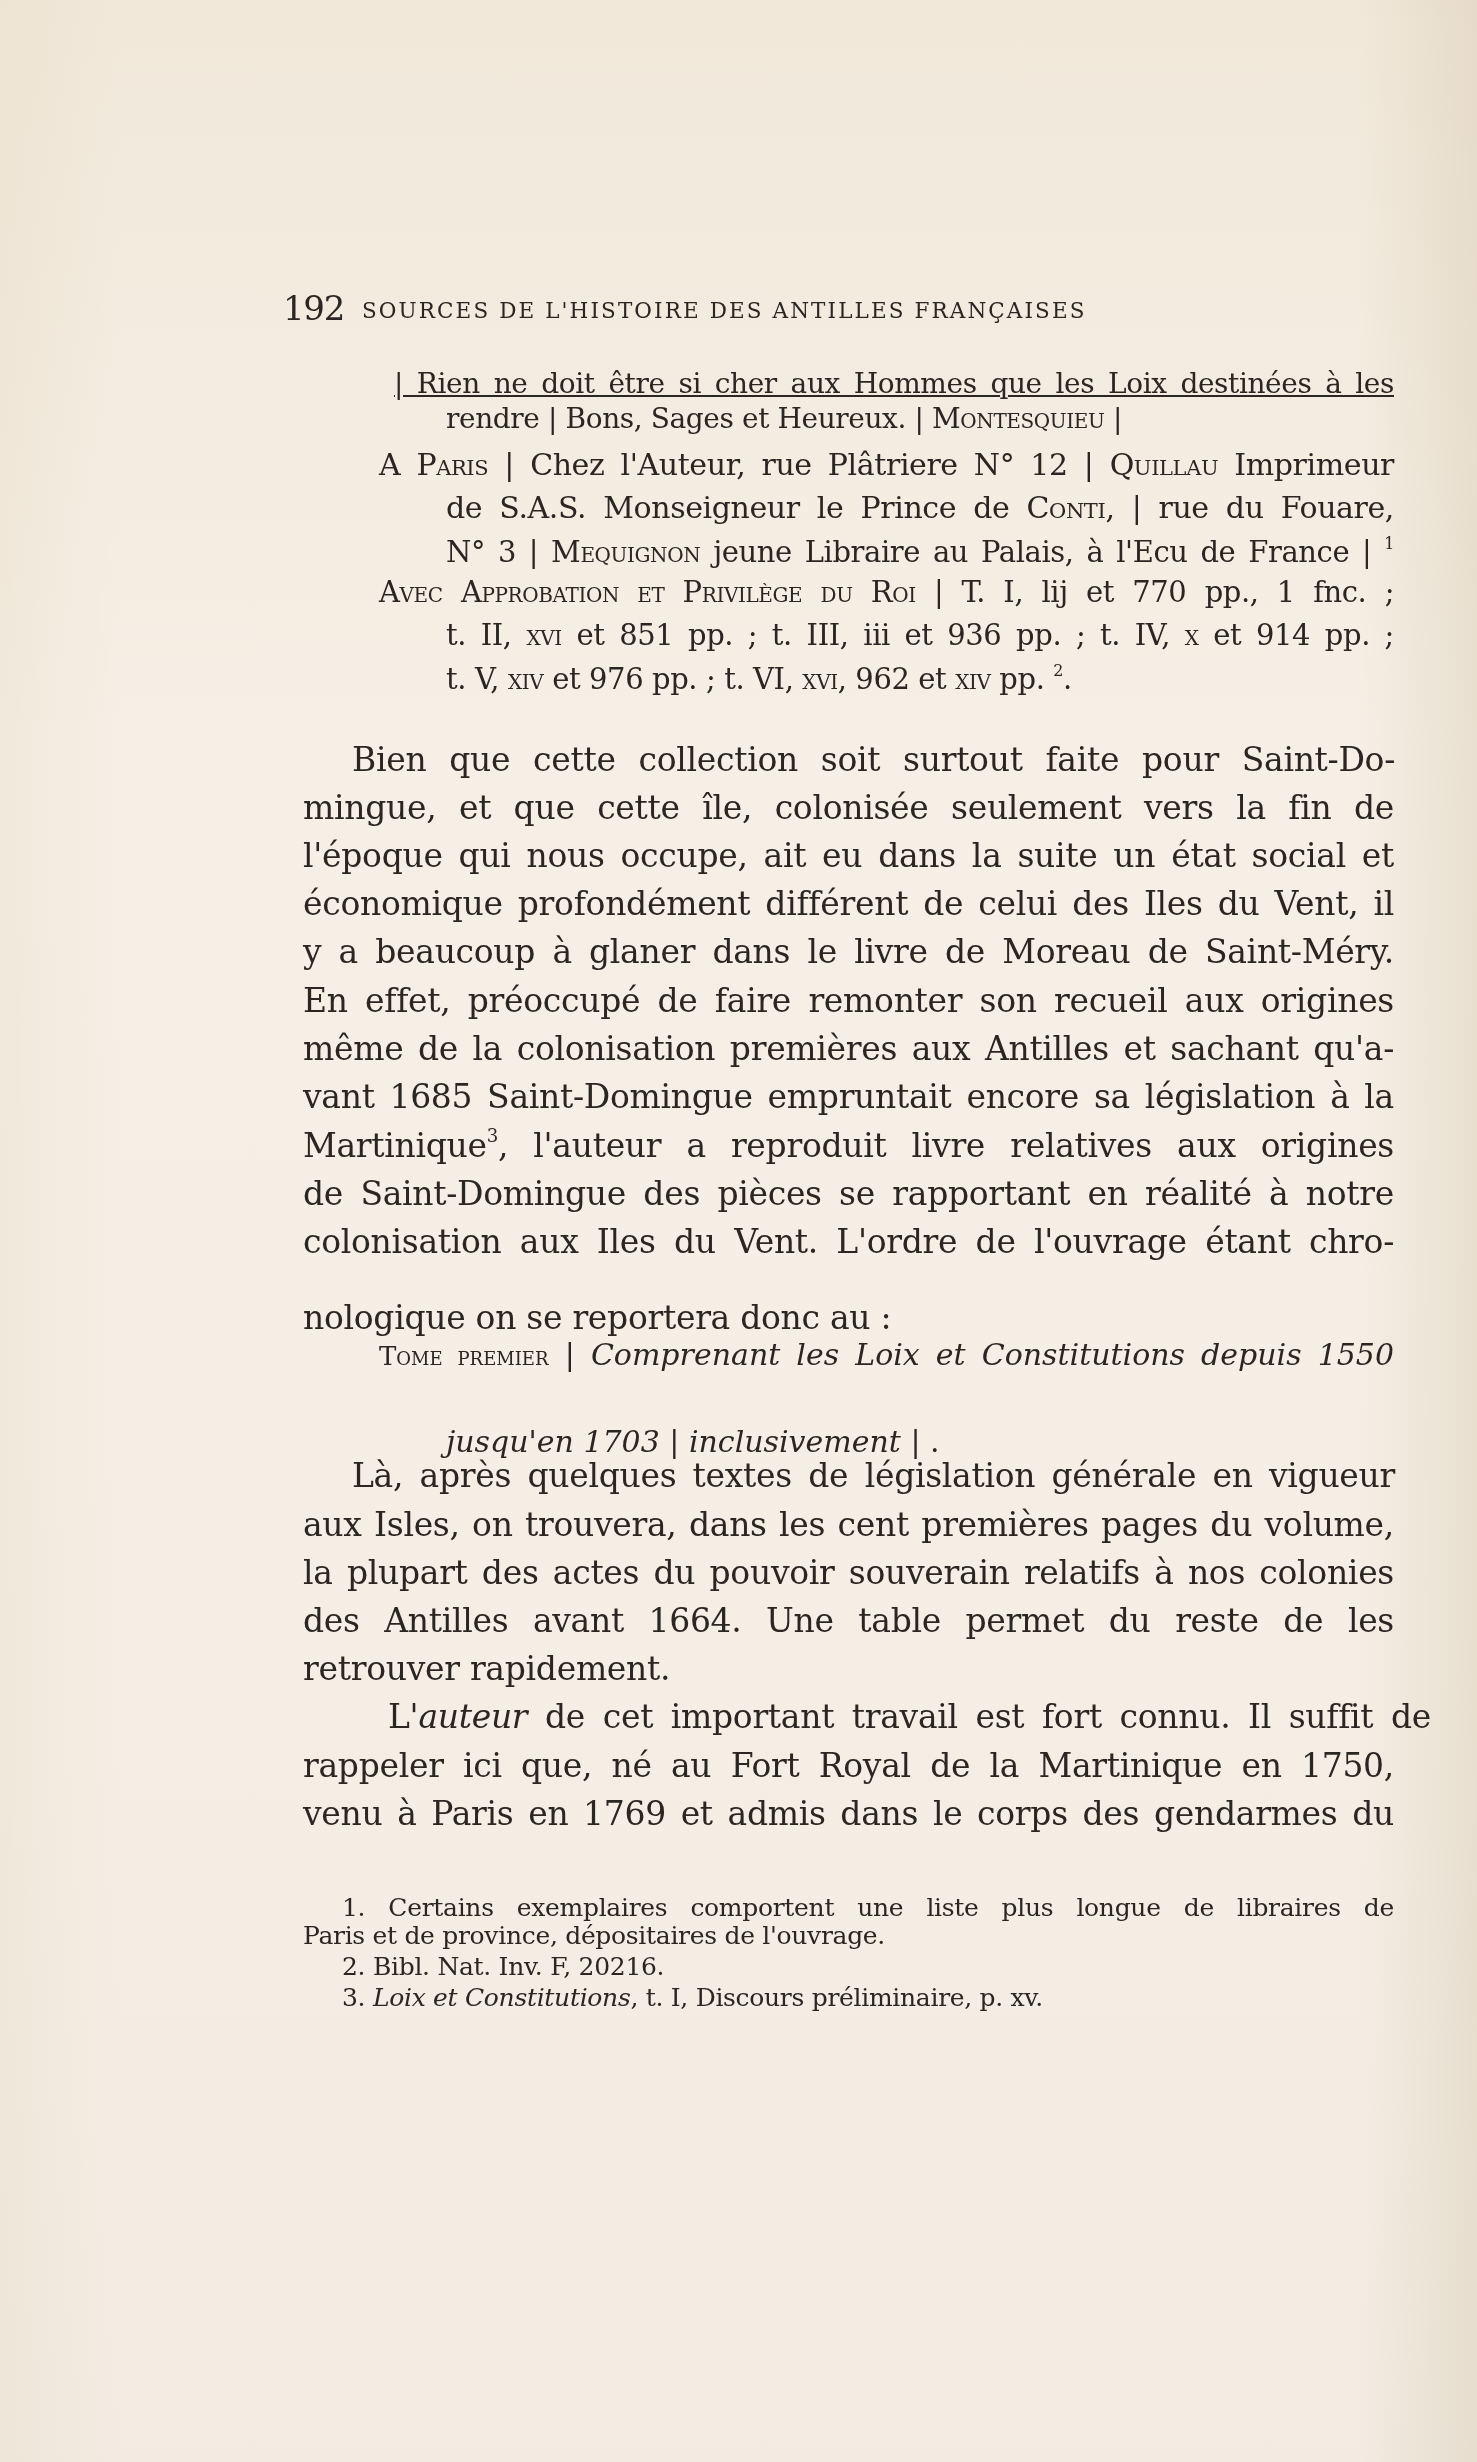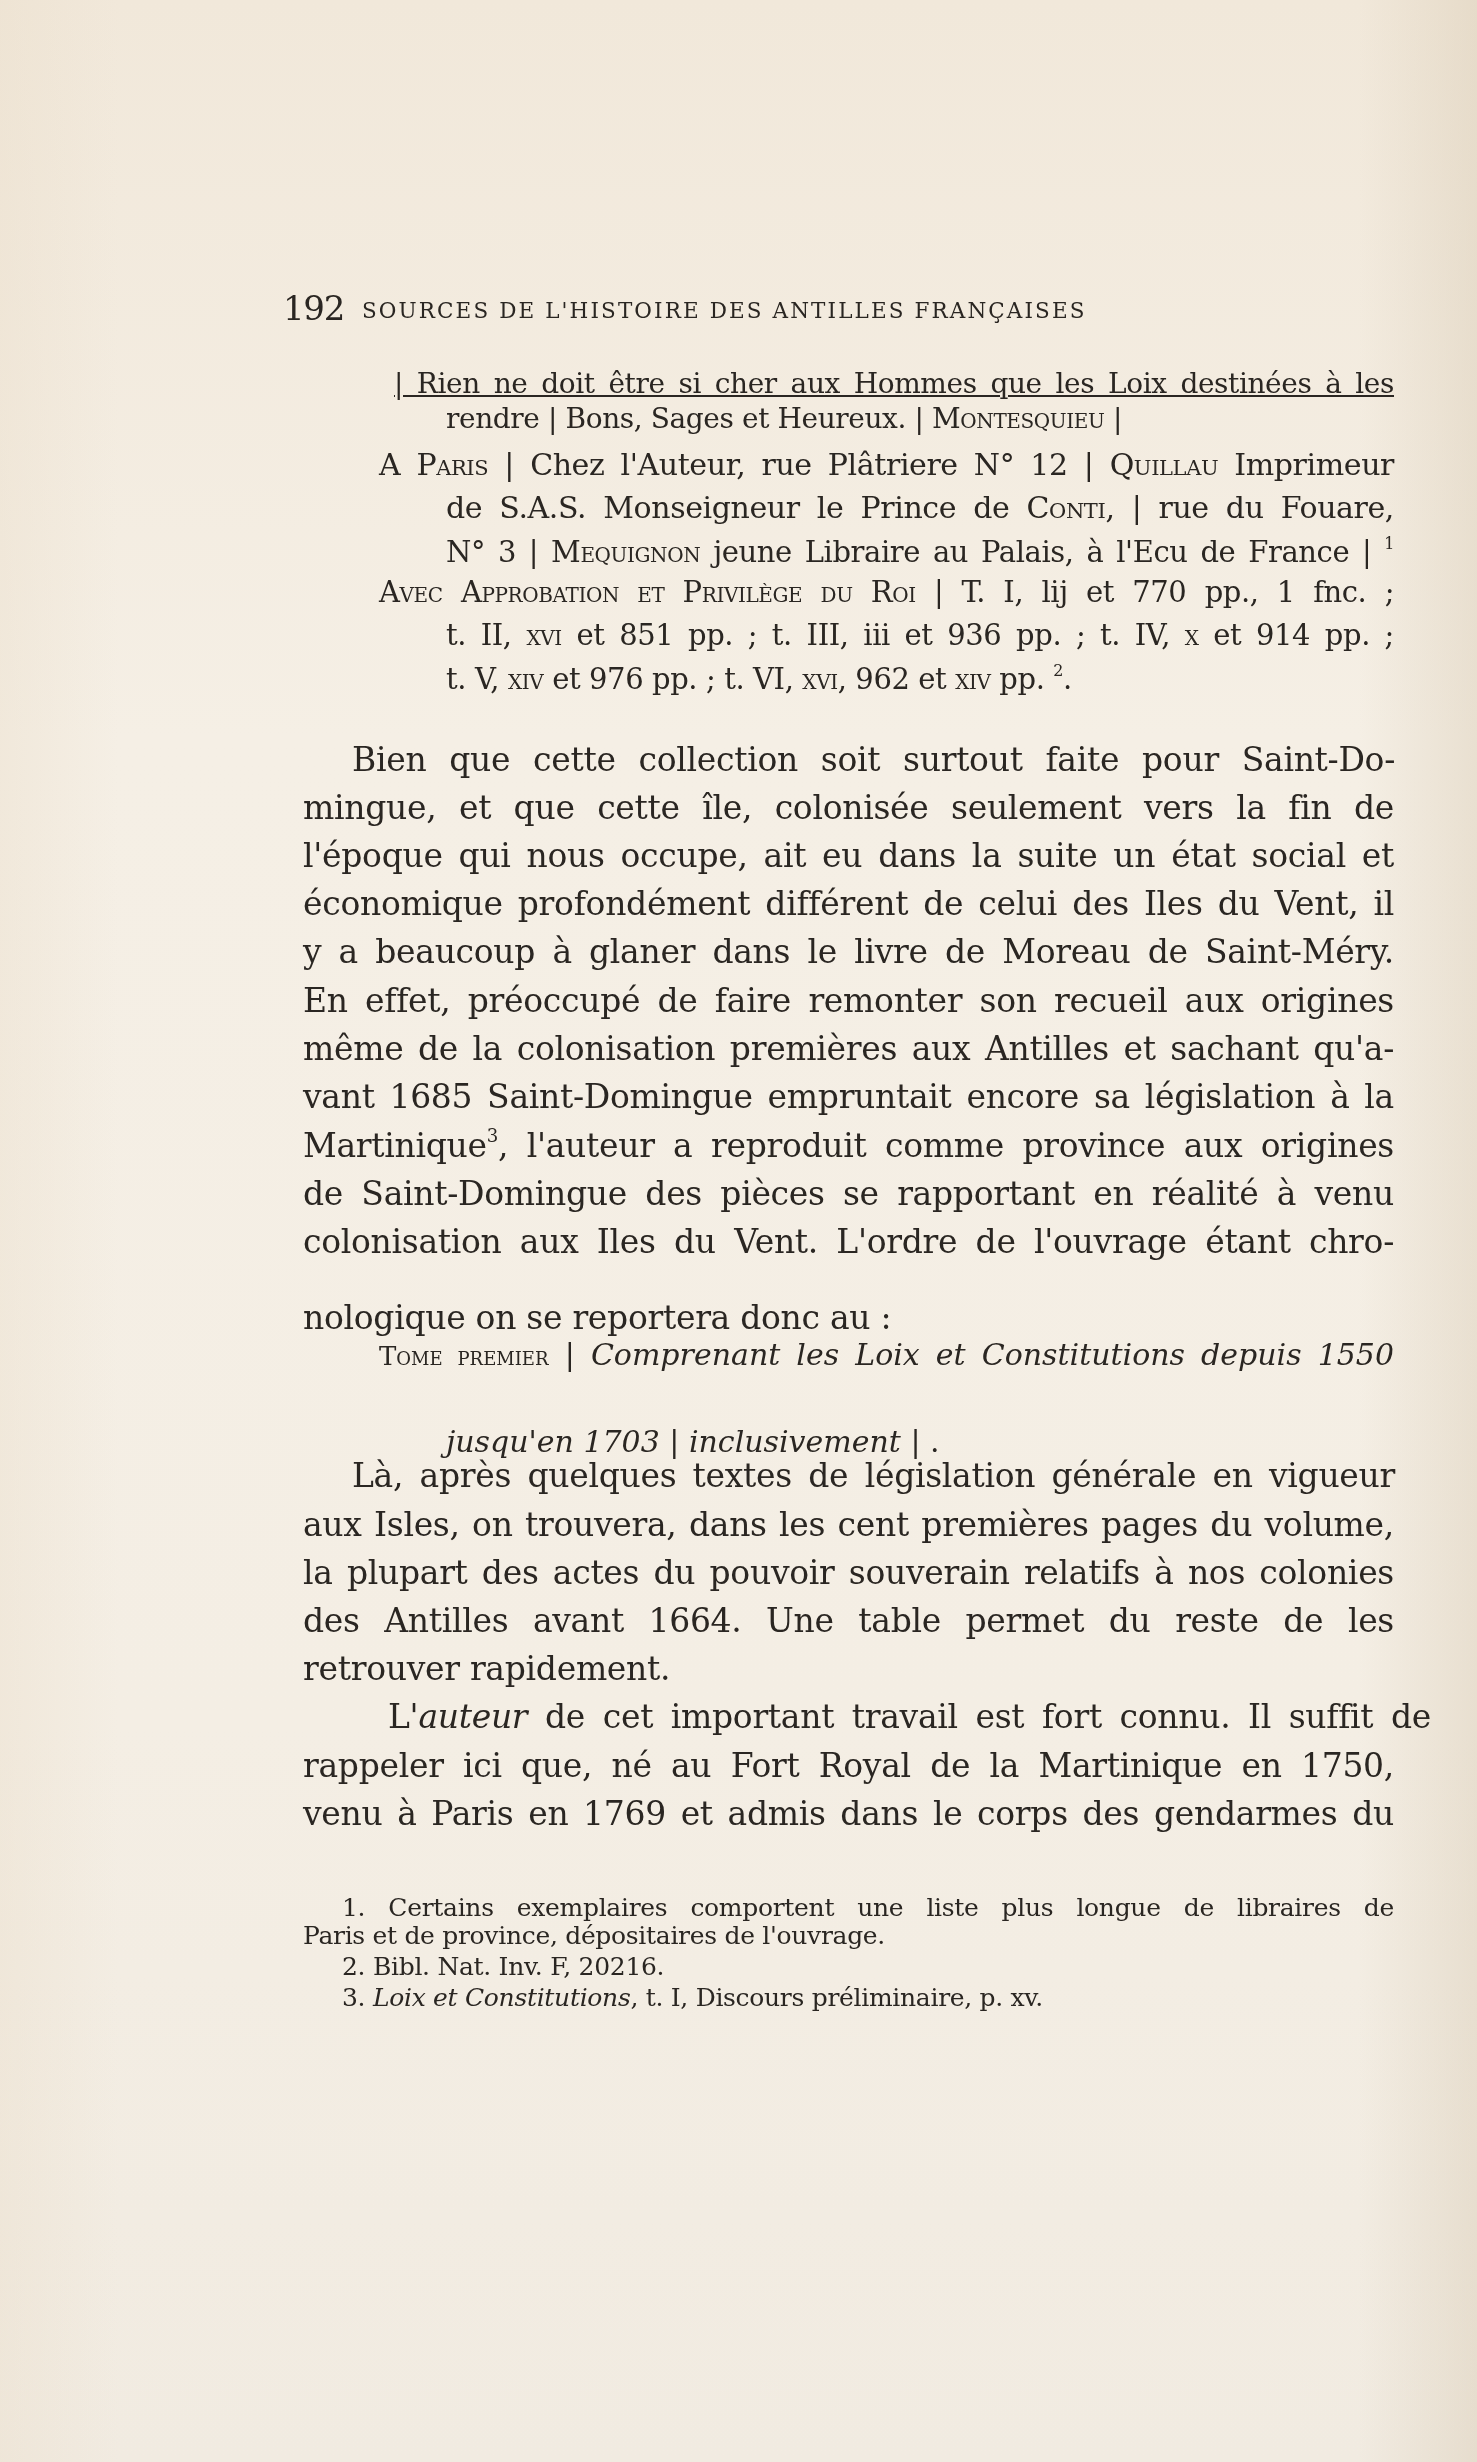--- a/index.html
+++ b/index.html
@@ -90,24 +90,24 @@
   <div class="abs body-line" style="left:303px; top:981px; width:1091px;">
       <span class="just">En effet, préoccupé de faire remonter son recueil aux origines</span>
     </div>
   <div class="abs body-line" style="left:303px; top:1029px; width:1091px;">
       <span class="just">même de la colonisation premières aux Antilles et sachant qu'a-</span>
     </div>
   <div class="abs body-line" style="left:303px; top:1077px; width:1091px;">
       <span class="just">vant 1685 Saint-Domingue empruntait encore sa législation à la</span>
     </div>
   <div class="abs body-line" style="left:303px; top:1125px; width:1091px;">
-      <span class="just"><span>Martinique</span><span class="sup">3</span><span>, l'auteur a reproduit comme province aux origines</span></span>
+      <span class="just"><span>Martinique</span><span class="sup">3</span><span>, l'auteur a reproduit livre relatives aux origines</span></span>
     </div>
   <div class="abs body-line" style="left:303px; top:1174px; width:1091px;">
-      <span class="just">de Saint-Domingue des pièces se rapportant en réalité à venu</span>
+      <span class="just">de Saint-Domingue des pièces se rapportant en réalité à notre</span>
     </div>
   <div class="abs body-line" style="left:303px; top:1222px; width:1091px;">
       <span class="just">colonisation aux Iles du Vent. L'ordre de l'ouvrage étant chro-</span>
     </div>
   <div class="abs body-line" style="left:303px; top:1298px;"><span>nologique on se reportera donc au :</span></div>
 </div>
 
 <div>
   <div class="abs" style="left:379px; top:1337px; width:1015px; font-size:30px;">
     <span class="just"><span class="sc" style="font-size:26px;">Tome premier</span><span> | </span><span class="it">Comprenant les Loix et Constitutions depuis 1550</span></span>

